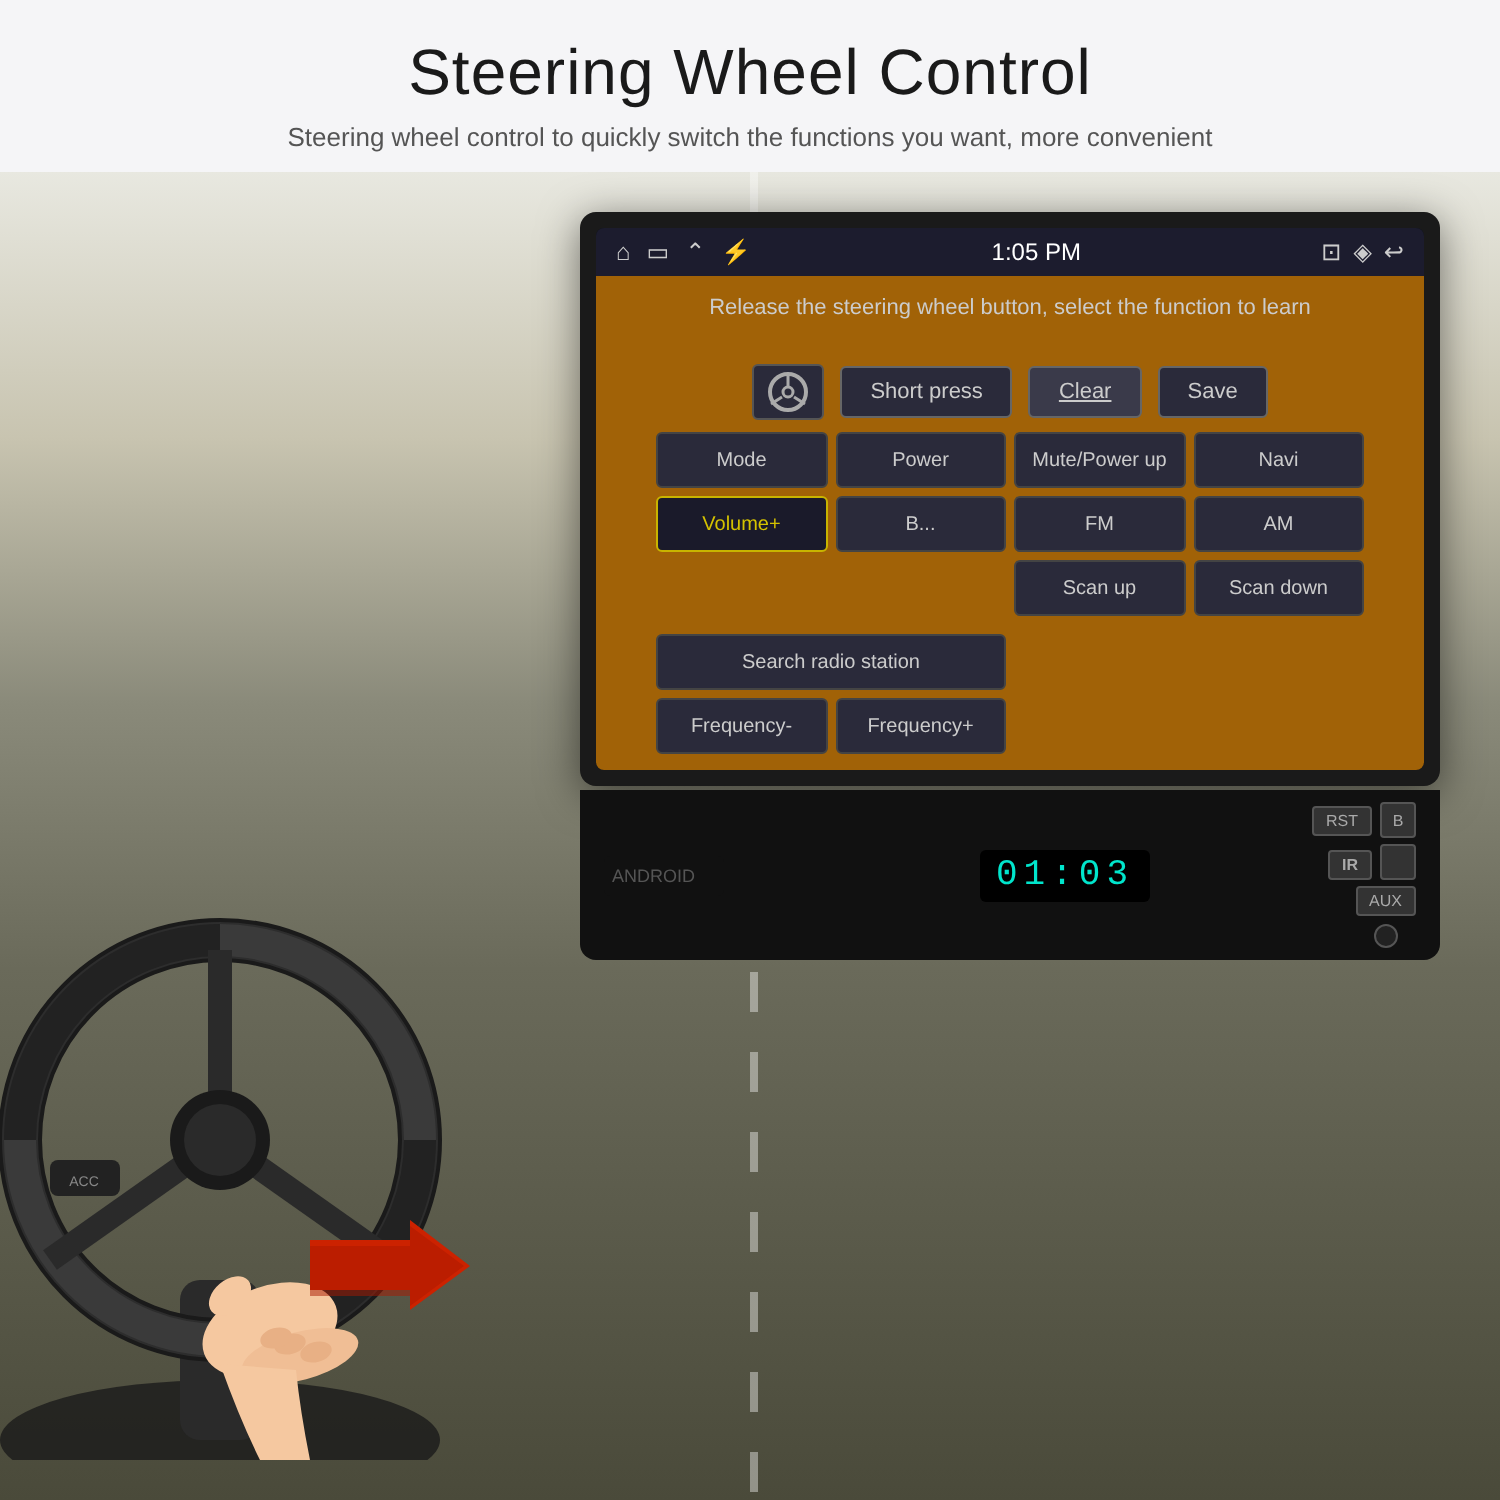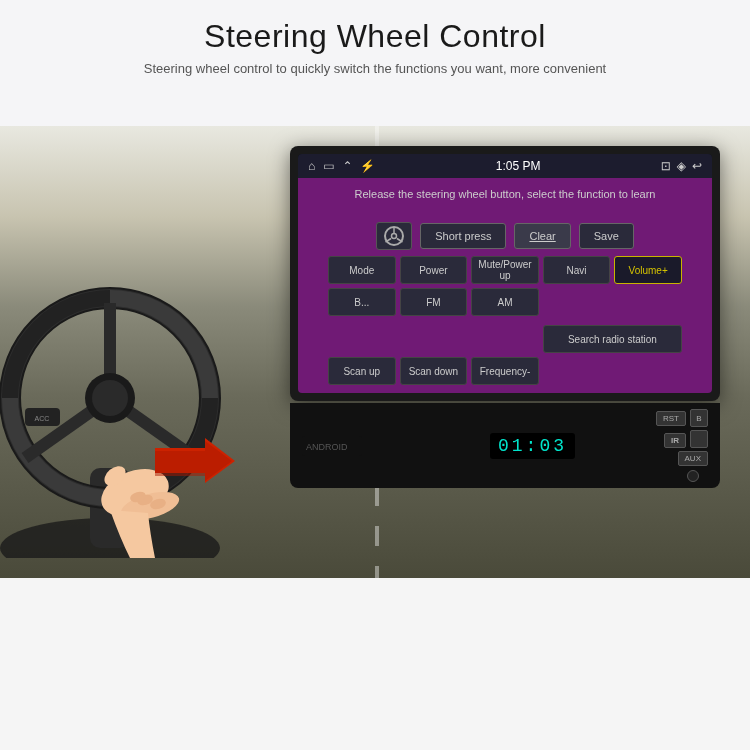--- a/index.html
+++ b/index.html
@@ -6,28 +6,27 @@
     body {
       width: 750px;
       height: 750px;
       overflow: hidden;
       background: #f5f5f5;
       font-family: 'Arial', sans-serif;
     }
 
     .page-wrapper {
       width: 750px;
-      height: 578px;
+      height: 750px;
       display: flex;
       flex-direction: column;
       align-items: center;
       background: #f5f5f7;
       position: relative;
       overflow: hidden;
-      gap: 40px;
     }
 
     
     .header-section {
       width: 100%;
       text-align: center;
       padding: 18px 40px 10px;
       background: #f5f5f7;
       z-index: 10;
     }
@@ -141,21 +140,21 @@
     }
 
     .status-icons-right {
       display: flex;
       gap: 6px;
       align-items: center;
     }
 
     
     .screen-content {
-      background: #701a75;
+      background: #a16207;
       padding: 8px 30px;
     }
 
     .instruction-text {
       text-align: center;
       color: #ccc;
       font-size: 11px;
       margin-bottom: 8px;
       padding: 2px 0;
     }
@@ -195,21 +194,21 @@
     }
 
     .btn-sm.active {
       background: #3a3a4a;
       text-decoration: underline;
     }
 
     
     .buttons-grid {
       display: grid;
-      grid-template-columns: repeat(5, 1fr);
+      grid-template-columns: repeat(4, 1fr);
       gap: 4px;
     }
 
     .grid-btn {
       height: 28px;
       border: 1px solid #444;
       border-radius: 3px;
       background: #2a2a3a;
       color: #ccc;
       font-size: 10px;
@@ -325,20 +324,21 @@
               <div class="grid-btn highlighted">Volume+</div>
               <div class="grid-btn">B...</div>
 
               <div class="grid-btn">FM</div>
               <div class="grid-btn">AM</div>
               <div class="grid-btn" style="grid-column: span 2; margin-top: 37px;">Search radio station</div>
 
               <div class="grid-btn">Scan up</div>
               <div class="grid-btn">Scan down</div>
               <div class="grid-btn">Frequency-</div>
+              <div class="grid-btn">Frequency+</div>
             </div>
           </div>
 
         </div>
       </div>
 
       <div class="device-body">
         <div style="width:60px; background:#111; border-radius:3px; height:20px;">
           <span style="color:#555; font-size:9px; padding-left:4px;">ANDROID</span>
         </div>

